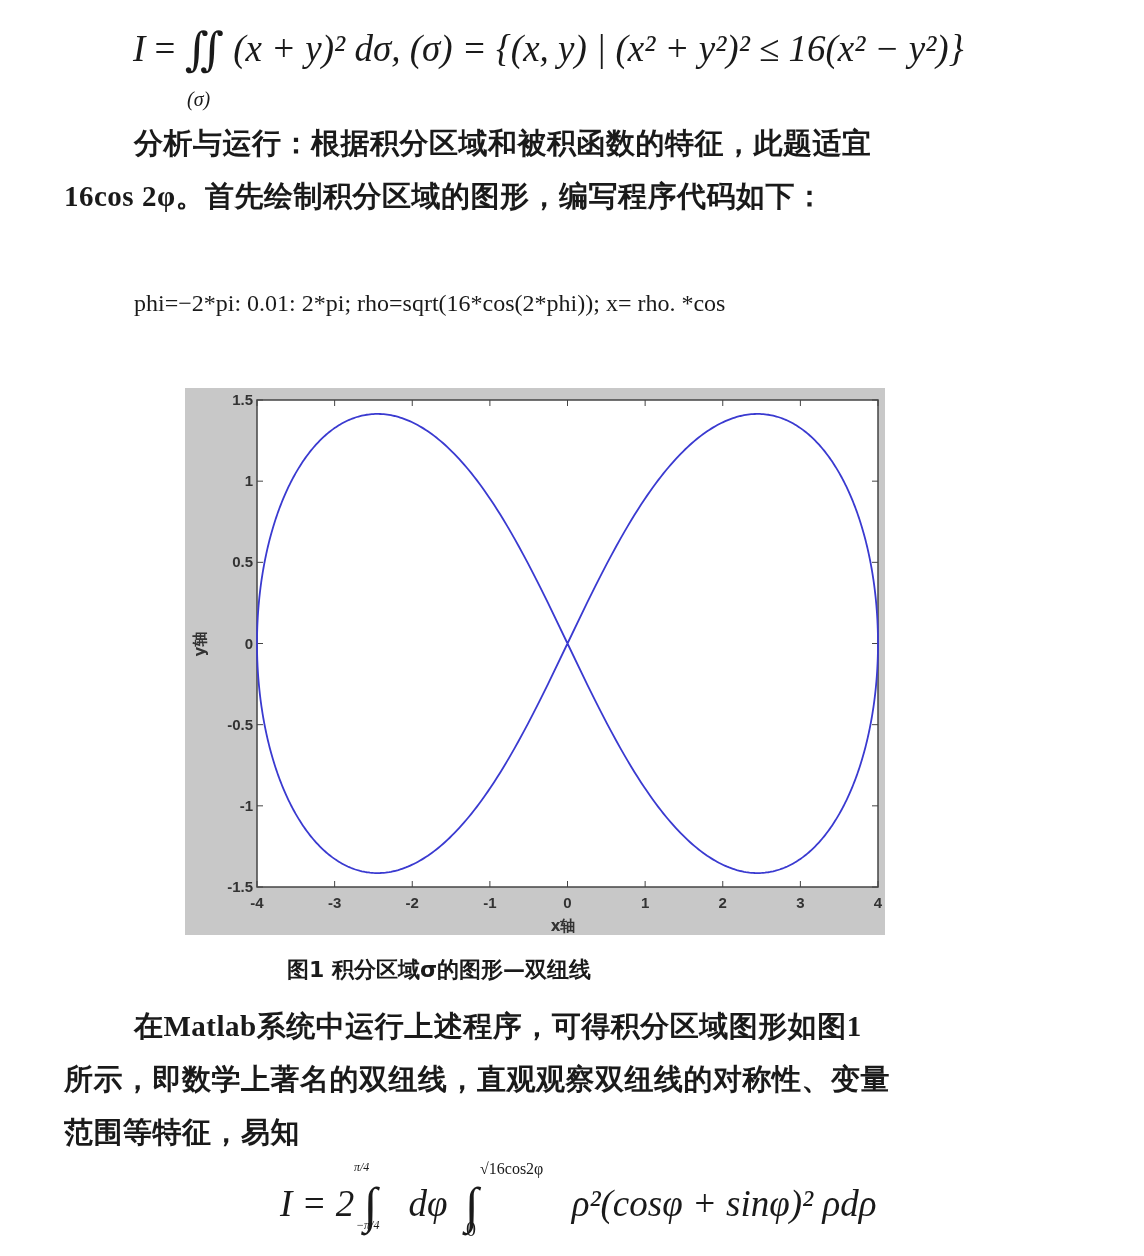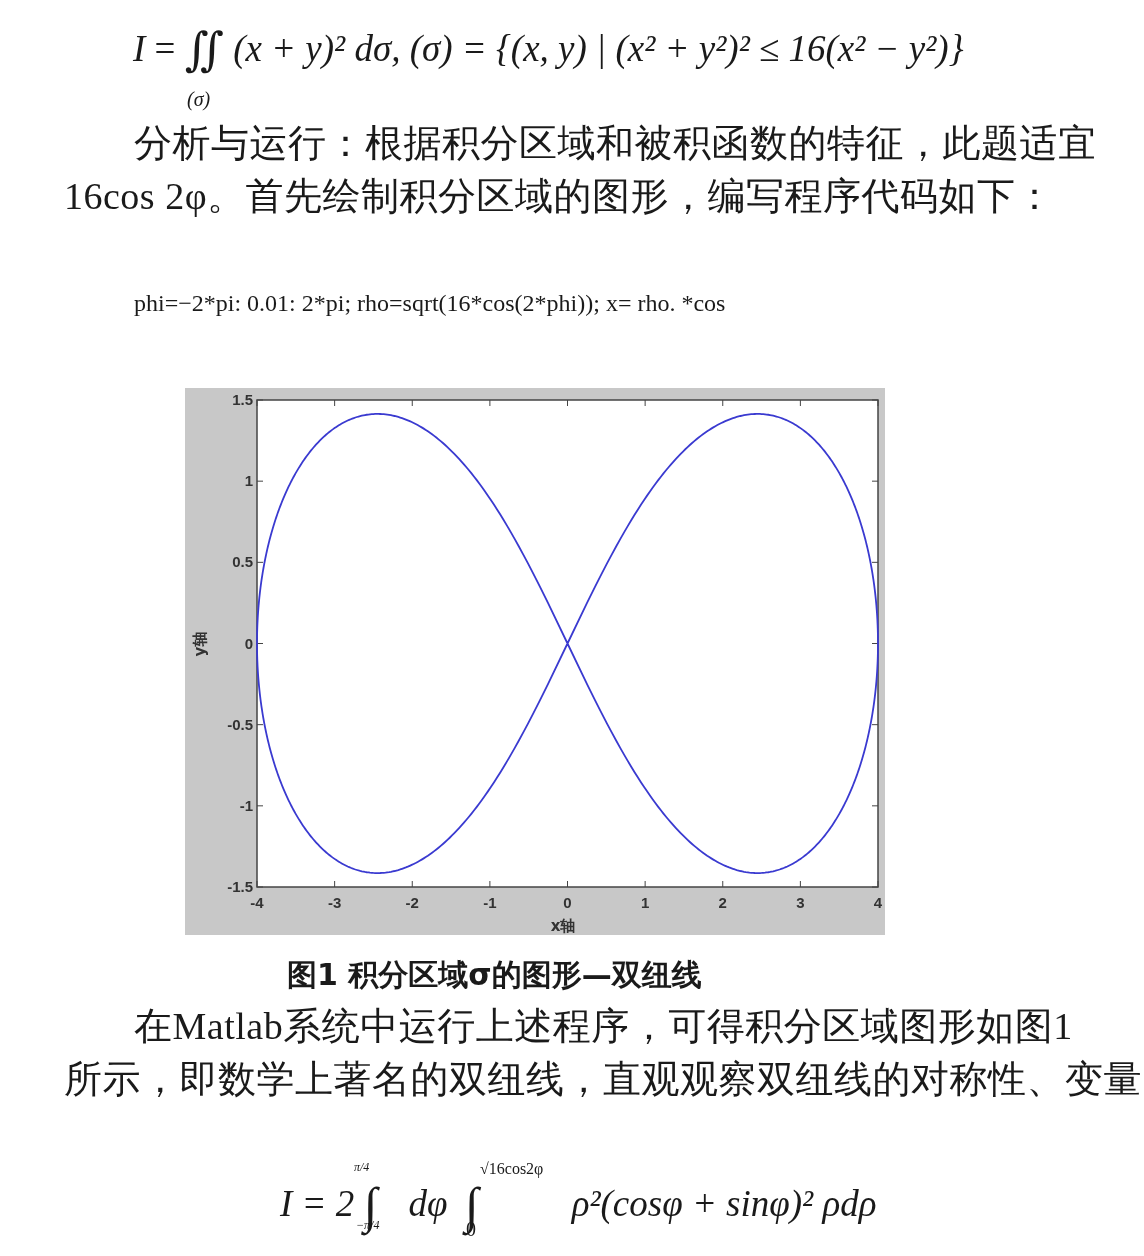--- a/index.html
+++ b/index.html
@@ -1,23 +1,23 @@
 <!DOCTYPE html>
 <html><head>
   <meta charset="utf-8">
   <style>
     html, body { margin: 0; padding: 0; background: #ffffff; }
     body { width: 1144px; height: 1256px; position: relative; overflow: hidden;
            font-family: "Liberation Serif", "DejaVu Serif", serif; color: #1a1a1a; }
     .abs { position: absolute; }
     .math { font-family: "Liberation Serif", "DejaVu Serif", serif; font-size: 37px; white-space: nowrap; }
     .math i { font-style: italic; }
-    .para { font-size: 38px; line-height: 53px; white-space: nowrap; letter-spacing: 0.5px; }
+    .para { font-size: 29px; line-height: 53px; white-space: nowrap; letter-spacing: 0.5px; font-weight: bold; }
     .code { font-size: 24px; line-height: 53px; white-space: nowrap; }
-    .caption { font-family: "DejaVu Sans", "Liberation Sans", sans-serif; font-weight: bold; font-size: 30px; white-space: nowrap; }
+    .caption { font-family: "DejaVu Sans", "Liberation Sans", sans-serif; font-weight: bold; font-size: 22px; white-space: nowrap; }
     .fig { left: 185px; top: 388px; width: 700px; height: 547px; background: #c8c8c8; }
     .fig svg { position: absolute; left: 0; top: 0; }
     .tick { font-family: "Liberation Sans", "DejaVu Sans", sans-serif; font-size: 15px; fill: #333; font-weight: bold; }
     .axlbl { font-family: "DejaVu Sans", "Liberation Sans", sans-serif; font-size: 15px; fill: #333; font-weight: bold; }
   </style>
 </head>
 <body>
 
 <div class="abs math" style="left:133px; top:18px;">
   <span style="position:relative;">
@@ -98,20 +98,21 @@
     <text id="xlabel" class="axlbl" x="378" y="543" text-anchor="middle">x轴</text>
     <text id="ylabel" class="axlbl" x="0" y="0" text-anchor="middle" transform="translate(20,256) rotate(-90)">y轴</text>
   </svg>
 </div>
 
 <div class="abs caption" style="left:287px; top:955px;">图1   积分区域σ的图形—双纽线</div>
 
 <div class="abs para" style="left:64px; top:1000px; width:950px;">
   <div style="padding-left:70px;">在Matlab系统中运行上述程序，可得积分区域图形如图1</div>
   <div>所示，即数学上著名的双纽线，直观观察双纽线的对称性、变量</div>
+  <div>范围等特征，易知</div>
 </div>
 
 <div class="abs math" style="left:280px; top:1170px;">
   <i>I = 2</i>
   <span style="font-size:50px; position:relative; top:6px;">∫</span>
   <span style="font-style:italic; margin-left:22px;">dφ</span>
   <span style="font-size:50px; position:relative; top:6px; margin-left:8px;">∫</span>
   <span style="font-style:italic; margin-left:84px;">ρ²(cosφ + sinφ)² ρdρ</span>
 </div>
 <div class="abs" style="left:354px; top:1160px; font-size:12px; font-style:italic;">π/4</div>

